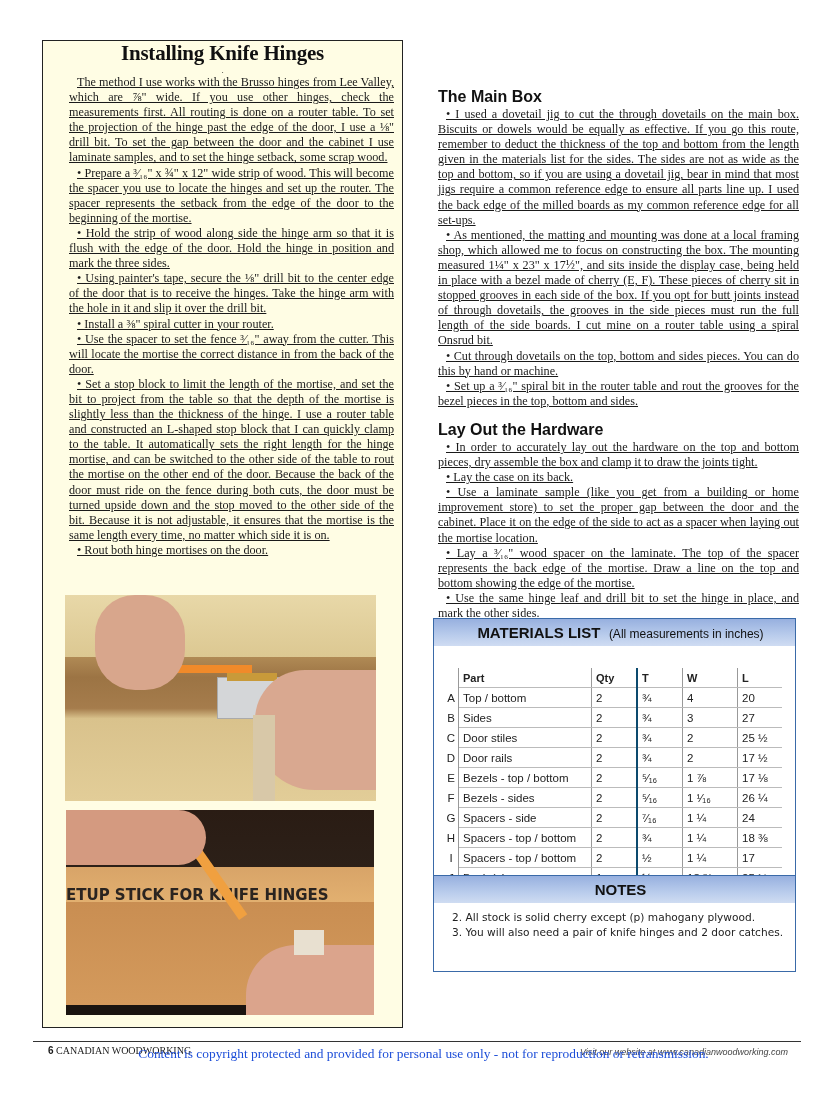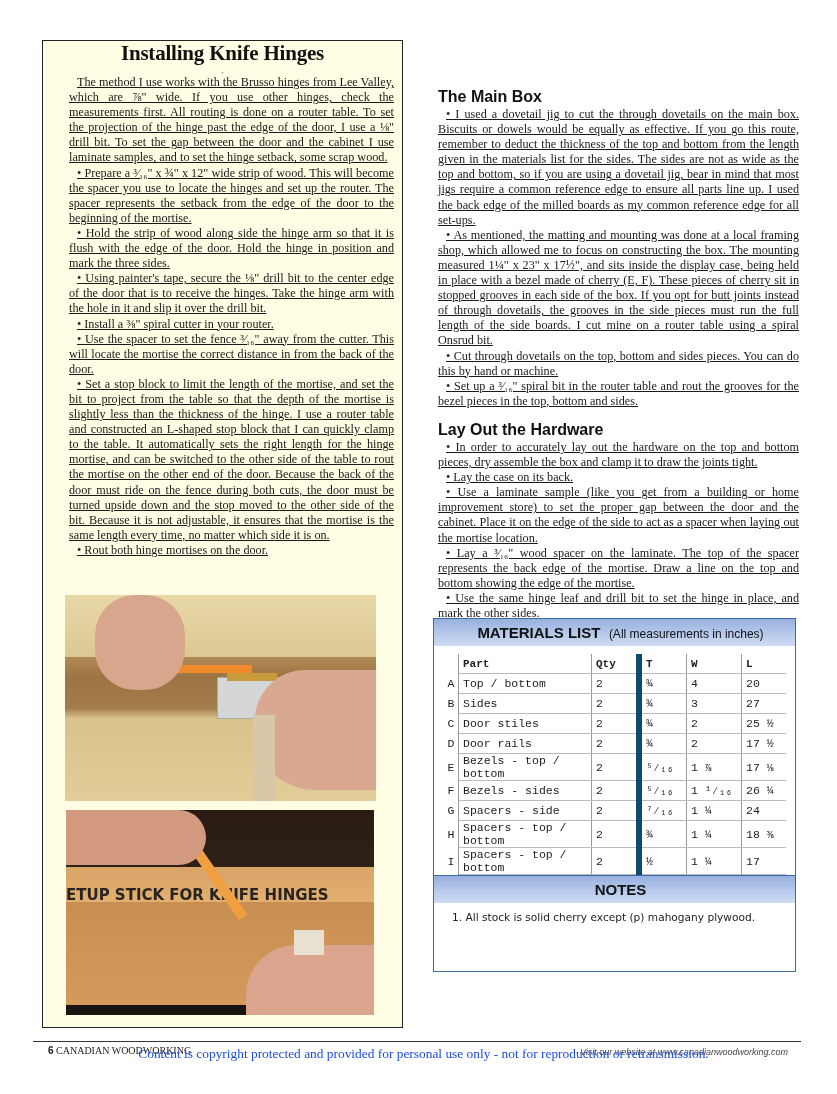--- a/index.html
+++ b/index.html
@@ -12,26 +12,26 @@
   .p { margin:0; text-indent:8px; }
   .photo { position:absolute; overflow:hidden; }
   .photo1 { left:65px; top:595px; width:311px; height:206px; background:linear-gradient(180deg,#e8d8a8 0%,#dcc892 30%,#b08a55 30%,#9c7444 40%,#a57c4c 55%,#d9c28c 60%,#e2cd98 100%); }
   .photo2 { left:66px; top:810px; width:308px; height:205px; background:linear-gradient(180deg,#2a1c14 0%,#2c2018 28%,#d8a468 28%,#e2b070 45%,#c98e52 45%,#d49a5c 95%,#1a1410 95%); }
   .main-col { position:absolute; left:438px; width:361px;margin-top:41px; }
   .heading { font-family:"Liberation Sans", sans-serif; font-size:16px; margin:0; line-height:20px; color:#111; }
   .panel { position:absolute; left:433px; width:363px; border:1px solid #3a6aa8; box-sizing:border-box; background:#fff; }
   .panel-header { height:27px; background:linear-gradient(180deg,#97b0df 0%,#b9ccec 60%,#cfdcf2 100%); text-align:center; font-family:"Liberation Sans", sans-serif; line-height:27px; }
   .panel-title { font-weight:bold; font-size:15px; color:#111;margin-left:12px; }
   .panel-sub { font-size:12px; color:#111; margin-left:4px; }
-  table.mat { border-collapse:collapse; font-family:Liberation Mono, monospace; font-size:11.5px; margin:8px 0 0 10px; }
+  table.mat { border-collapse:collapse; font-family:Liberation Sans, sans-serif; font-size:11.5px; margin:22px 0 0 10px; }
   table.mat td, table.mat th { height:19px; padding:0 0 0 4px; text-align:left; border-bottom:1px solid #bbb; font-weight:normal; color:#222; }
   table.mat th { font-weight:bold; font-size:11px; }
   table.mat td.letter, table.mat th.letter { width:14px; padding-left:0; text-align:center; border-bottom:none; border-right:1px solid #999; }
   table.mat td.c-part, table.mat th.c-part { width:128px; border-right:1px solid #999; }
-  table.mat td.c-qty, table.mat th.c-qty { width:40px; border-right:6px solid #0c4a6e; }
+  table.mat td.c-qty, table.mat th.c-qty { width:40px; border-right:2px solid #0c4a6e; }
   table.mat td.c-t, table.mat th.c-t { width:40px; border-right:1px solid #999; }
   table.mat td.c-w, table.mat th.c-w { width:50px; border-right:1px solid #999; }
   table.mat td.c-l, table.mat th.c-l { width:40px; }
   .notes-list { font-family:"DejaVu Sans", sans-serif; font-size:10.6px; line-height:15px; padding:7px 10px 4px 18px; color:#222; }
   .note { margin:0; padding-left:12px; text-indent:-12px; }
   .footer-rule { position:absolute; left:33px; top:1041px; width:768px; height:1px; background:#333; }
   .footer-left { position:absolute; left:48px; top:1045px; font-size:10px; font-family:"Liberation Serif", serif; }
   .footer-left .pg { font-family:"Liberation Sans", sans-serif; font-weight:bold; font-size:10px; }
   .footer-right { position:absolute; left:580px; top:1047px; font-family:"Liberation Sans", sans-serif; font-style:italic; font-size:9px; color:#444; }
   .copyright { position:absolute; left:0; width:837px; top:1044px; text-align:center; font-size:13.4px; line-height:20px; color:#1d4ed8; padding-left:10px; box-sizing:border-box; }
@@ -208,21 +208,22 @@
         </tr>
     </tbody>
   </table>
 </div>
 
 <div class="panel" style="top:875px;height:97px;">
   <div class="panel-header">
     <span class="panel-title">NOTES</span>
   </div>
   <div class="notes-list">
-    <p class="note">1. All stock is solid cherry except (p) mahogany plywood.</p>
+    <p class="note">2. All stock is solid cherry except (p) mahogany plywood.</p>
+    <p class="note">3. You will also need a pair of knife hinges and 2 door catches.</p>
   </div>
 </div>
 
 <div class="footer-rule"></div>
 <div class="footer-left">
   <span class="pg">6</span>
   <span>CANADIAN WOODWORKING</span>
 </div>
 <div class="footer-right">Visit our website at www.canadianwoodworking.com</div>
 <div class="copyright">

